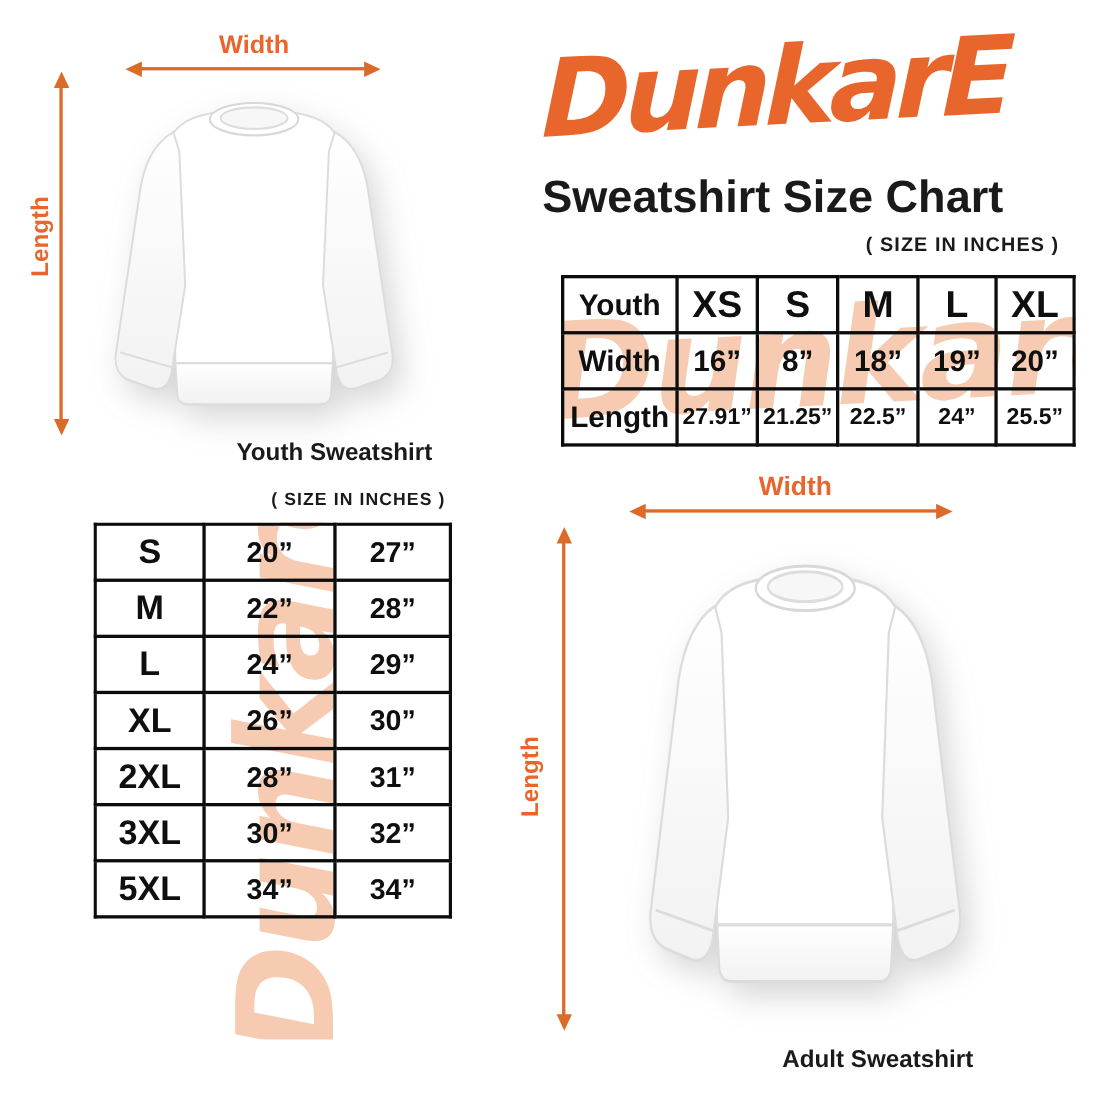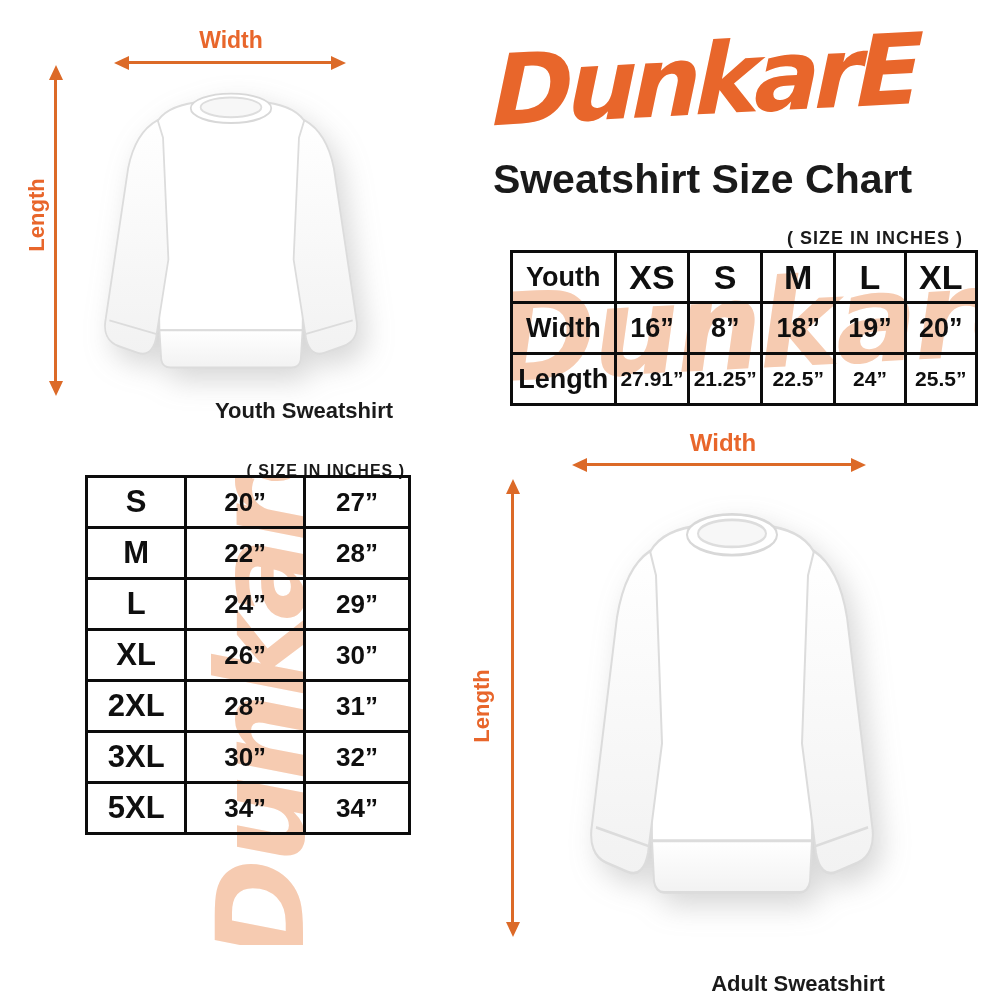--- a/index.html
+++ b/index.html
@@ -20,21 +20,21 @@
     transform:rotate(-3deg) skewX(-4deg);
     white-space:nowrap;
   }
   .title{
     position:absolute;left:430px;top:156px;width:545px;
     text-align:center;font-size:41px;font-weight:bold;letter-spacing:0px;
     color:#1a1a1a;
   }
   .size-note{
     position:absolute;font-weight:bold;color:#1a1a1a;white-space:nowrap;
-    text-align:right;letter-spacing:1px;margin-top:16px;
+    text-align:right;letter-spacing:1px;
   }
   .size-note.youth{left:700px;top:212px;width:263px;font-size:18px;}
   .size-note.adult{left:145px;top:446px;width:260px;font-size:16px;}
 
   
   .dim-label{position:absolute;color:var(--accent);font-weight:bold;text-align:center;white-space:nowrap;}
   .dim-label.h-yth{left:151px;top:27px;width:160px;font-size:23px;}
   .dim-label.h-adl{left:643px;top:429px;width:160px;font-size:24px;}
   .dim-label.v-yth{left:-4px;top:203px;width:80px;height:24px;font-size:22px;transform:rotate(-90deg);}
   .dim-label.v-adl{left:441px;top:694px;width:80px;height:24px;font-size:22px;transform:rotate(-90deg);}
@@ -55,21 +55,21 @@
   .arrow-l-yth{left:54px;top:78px;height:305px;}
   .arrow-l-adl{left:511px;top:492px;height:432px;}
 
   
   .shirt{position:absolute;filter:drop-shadow(8px 12px 14px rgba(110,110,110,.28));}
   .shirt.youth{left:70px;top:73px;width:322px;height:324px;}
   .shirt.adult{left:552px;top:486px;width:360px;height:447px;}
 
   .caption{position:absolute;font-weight:bold;color:#1a1a1a;white-space:nowrap;text-align:center;font-size:22px;}
   .caption.youth{left:204px;top:398px;width:200px;}
-  .caption.adult{left:668px;top:950px;width:260px;margin-top:21px;}
+  .caption.adult{left:668px;top:950px;width:260px;}
 
   
   .tbl-wrap{position:absolute;overflow:hidden;}
   .tbl-wrap.youth{left:510px;top:250px;width:468px;height:160px;}
   .tbl-wrap.adult{left:85px;top:475px;width:326px;height:470px;}
 
   .wm{
     position:absolute;color:var(--peach);
     font-family:"DejaVu Sans",sans-serif;font-style:italic;font-weight:bold;
     white-space:nowrap;letter-spacing:-4px;z-index:0;line-height:1;

